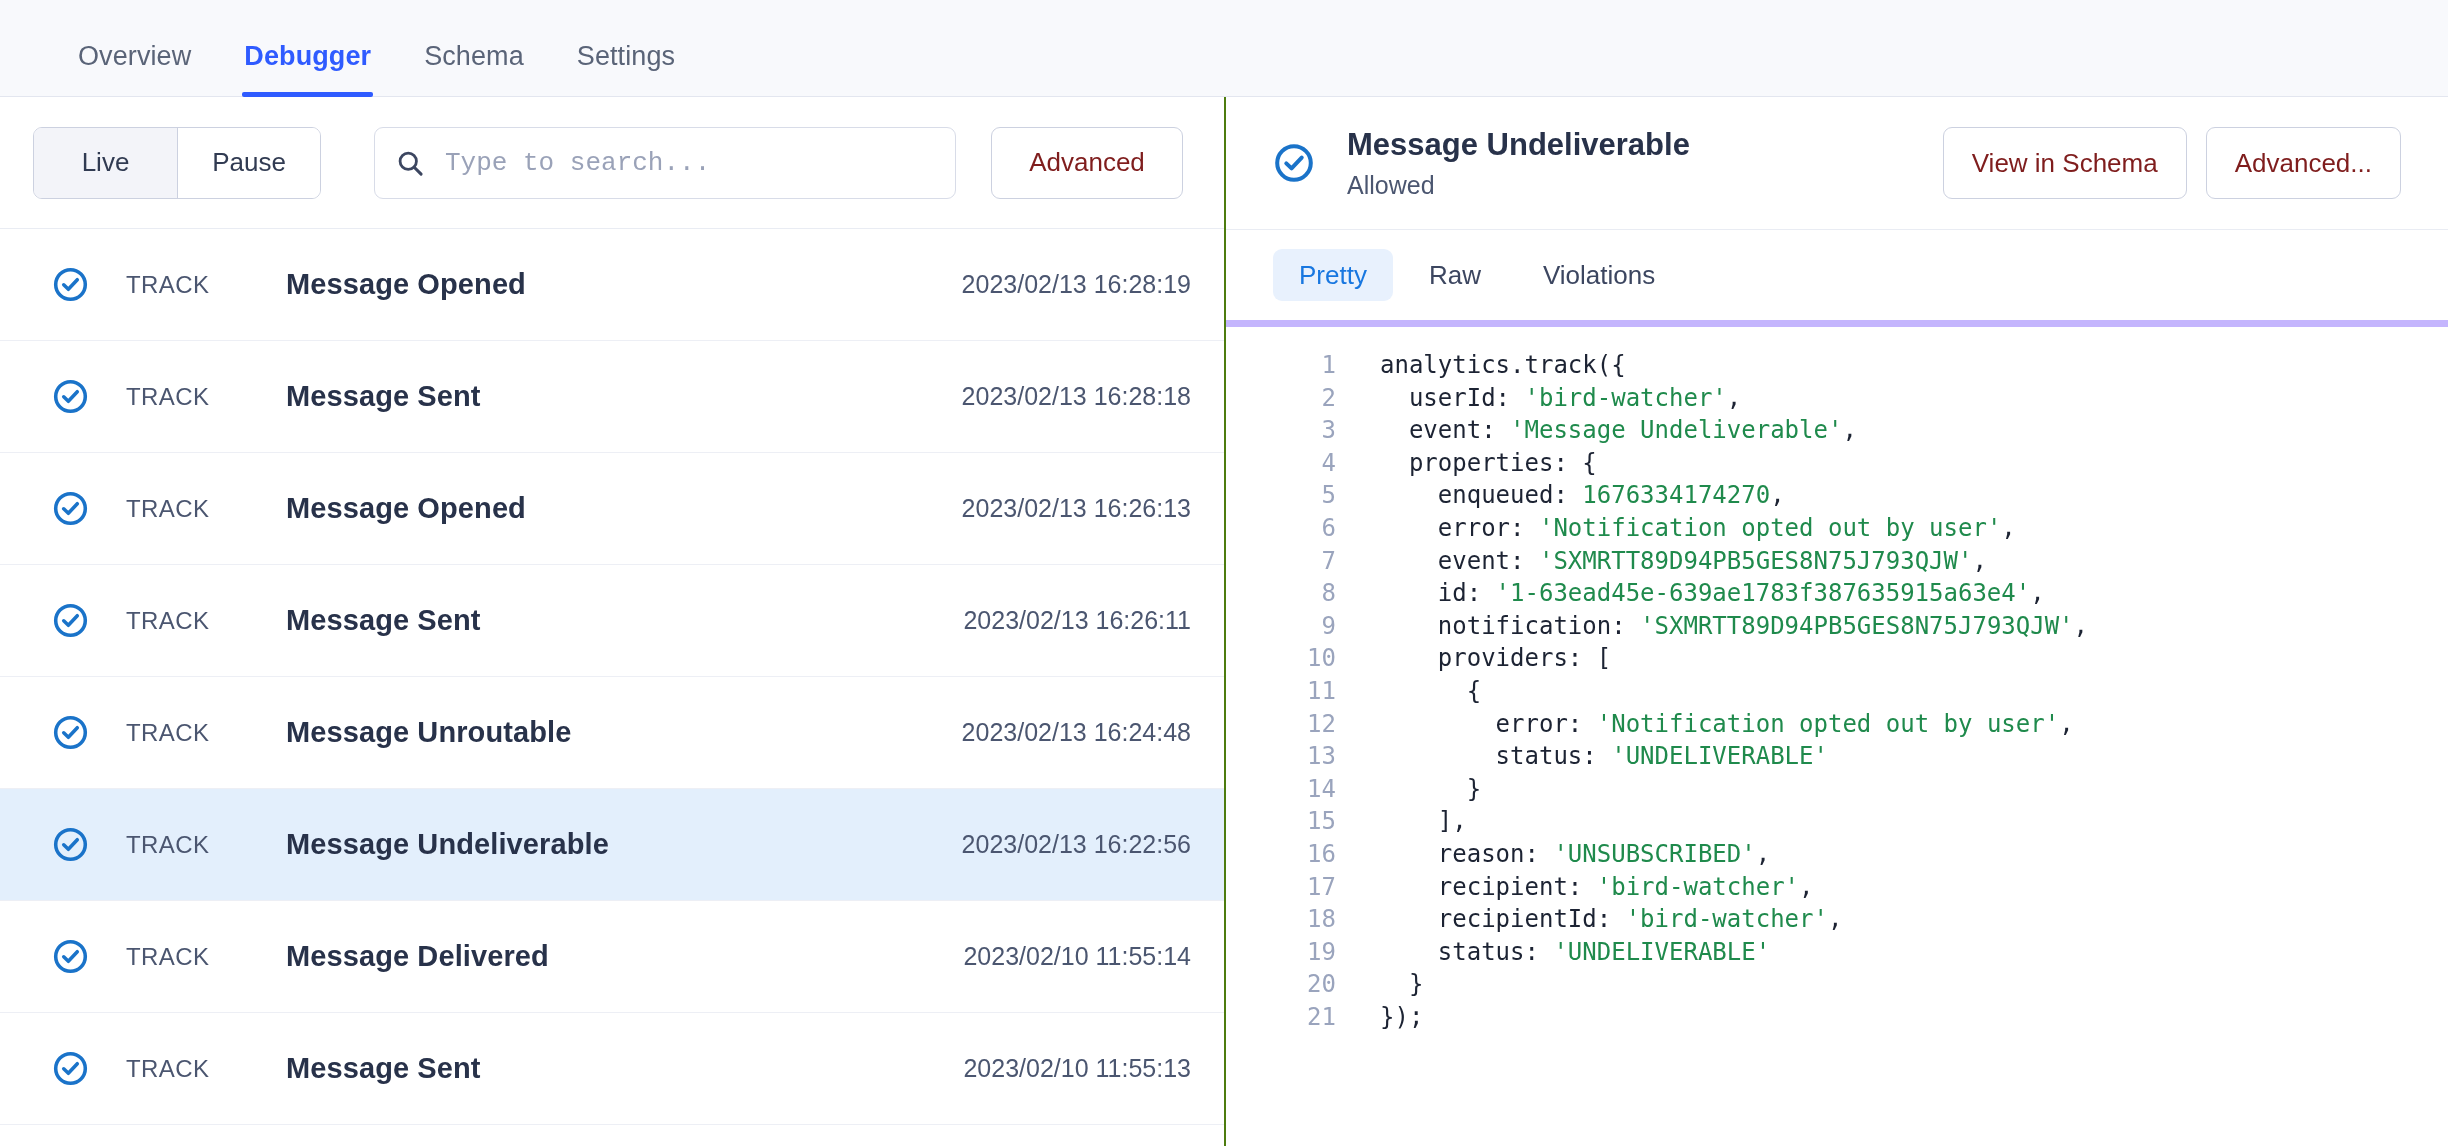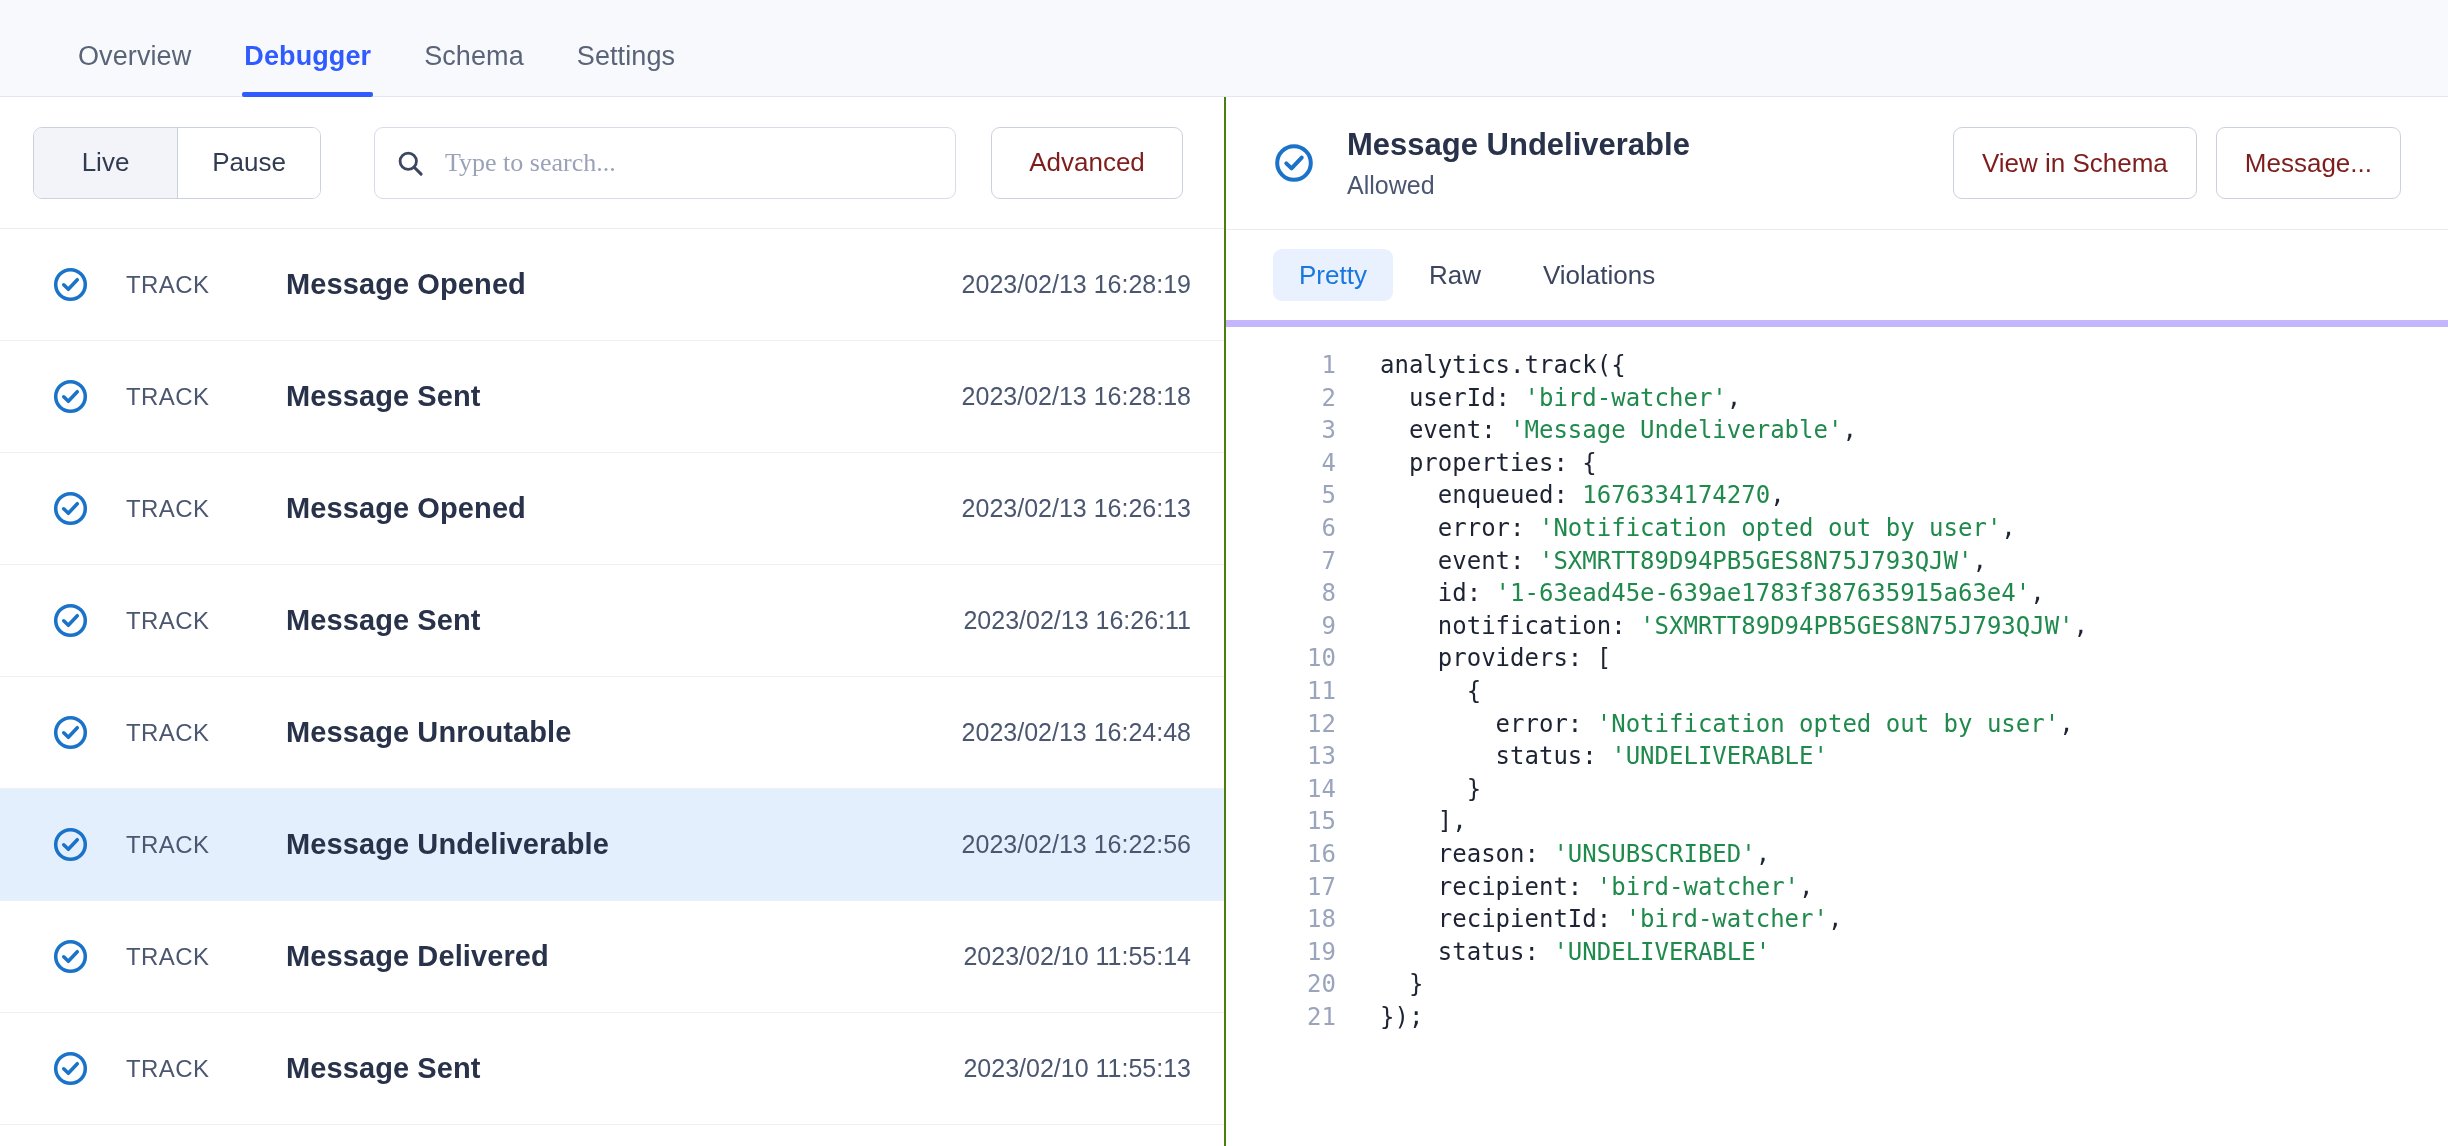--- a/index.html
+++ b/index.html
@@ -101,21 +101,21 @@
     height: 72px;
   }
   .search-input {
     width: 100%; height: 100%;
     border: 1px solid #d8dce8;
     border-radius: 9px;
     background: #fff;
     padding: 0 18px 0 70px;
     font-size: 26px;
     color: #313b52;
-    font-family: Liberation Serif, serif;
+    font-family: Liberation Mono, monospace;
     outline: none;
   }
   .search-input::placeholder { color: #9aa2b8; }
   .search-icon {
     position: absolute;
     left: 22px; top: 50%;
     transform: translateY(-50%);
     width: 28px; height: 28px;
     display: block;
     pointer-events: none;
@@ -372,21 +372,21 @@
         <svg class="rh-icon" viewBox="0 0 24 24">
           <circle cx="12" cy="12" r="9.6" fill="none" stroke="#1a73c9" stroke-width="2.3"></circle>
           <path d="M7.6 12.2 L10.6 15.1 L16.4 8.9" fill="none" stroke="#1a73c9" stroke-width="2.3" stroke-linecap="round" stroke-linejoin="round"></path>
         </svg>
         <div class="rh-titles">
           <div class="rh-title">Message Undeliverable</div>
           <div class="rh-sub">Allowed</div>
         </div>
         <div class="rh-actions">
           <div class="btn-outline">View in Schema</div>
-          <div class="btn-outline">Message...</div>
+          <div class="btn-outline">Advanced...</div>
         </div>
       </div>
 
       <div class="right-tabs" id="right-tabs">
           <div class="rtab active">Pretty</div>
           <div class="rtab">Raw</div>
           <div class="rtab">Violations</div>
         </div>
 
       <div class="code-area" id="code-area">

